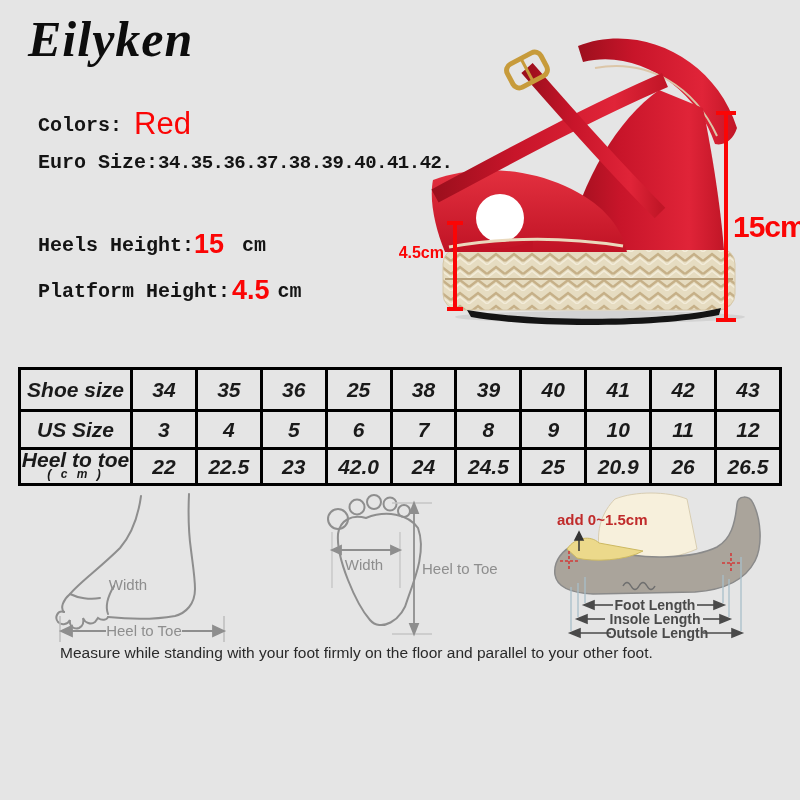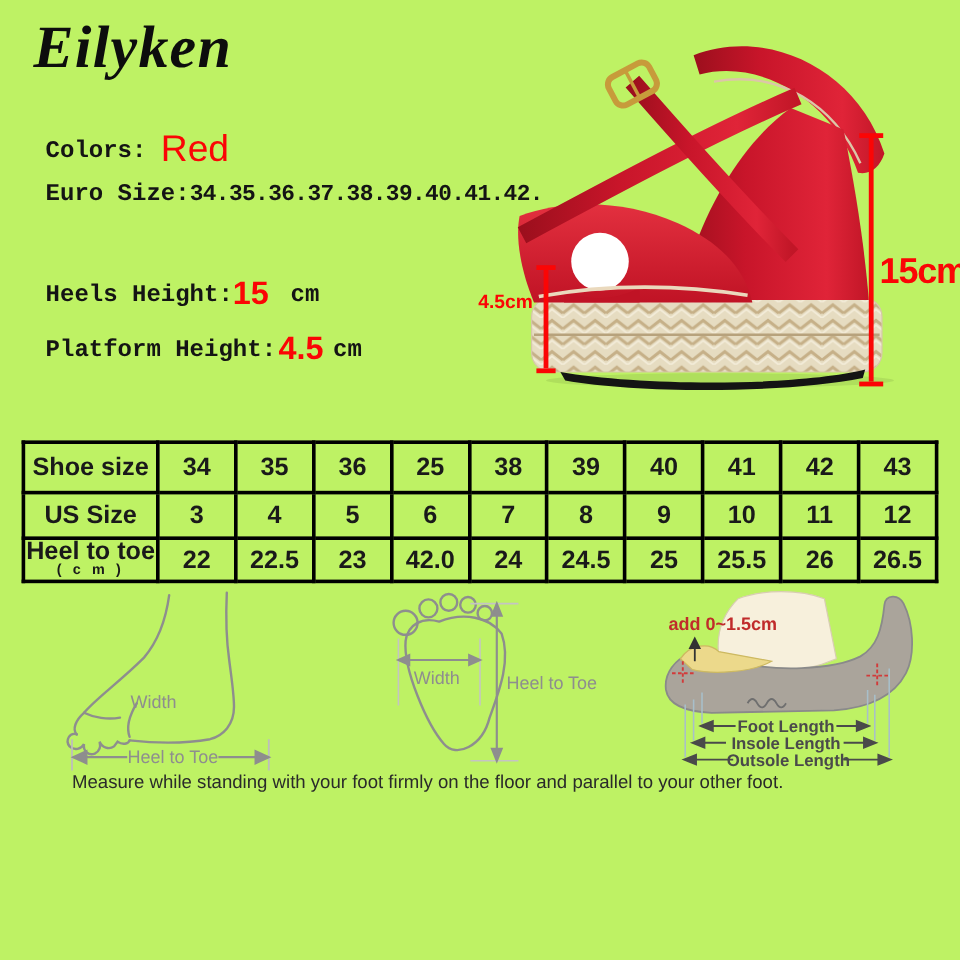--- a/index.html
+++ b/index.html
@@ -1,16 +1,16 @@
 <!DOCTYPE html>
 <html><head>
 <meta charset="utf-8">
 <style>
   html,body{margin:0;padding:0;background:#fff;}
-  #stage{position:relative;width:800px;height:800px;background:#bef264;overflow:hidden;
+  #stage{position:relative;width:800px;height:800px;background:#e5e5e5;overflow:hidden;
          font-family:"Liberation Sans",sans-serif;color:#111;
          --red:#fb0505; --shoe-red:#d41a2c; --gray:#8e8e8e;}
   .abs{position:absolute;}
 
   
   .brand{left:28px;top:10px;font-family:"Liberation Serif",serif;font-style:italic;font-weight:bold;
          font-size:50px;letter-spacing:1px;color:#0d0d0d;}
 
   
   .spec{font-family:"Liberation Mono",monospace;font-weight:bold;font-size:20px;color:#141414;white-space:nowrap;}
@@ -29,21 +29,21 @@
   
   .ibeam{position:absolute;border-top:4px solid var(--red);border-bottom:4px solid var(--red);}
   .ibeam i{position:absolute;left:50%;top:0;bottom:0;width:4px;margin-left:-2px;background:var(--red);}
   .ib-45{left:447px;top:221px;width:16px;height:82px;}
   .ib-15{left:716px;top:111px;width:20px;height:203px;}
   .ann{color:var(--red);font-weight:bold;white-space:nowrap;}
   .ann-45{left:398px;top:244px;width:46px;text-align:right;font-size:16px;}
   .ann-15{left:733px;top:210px;font-size:30px;letter-spacing:-1px;}
 
   
-  table.sizes{position:absolute;left:18px;top:367px;width:764px;border-collapse:collapse;table-layout:fixed;}
+  table.sizes{position:absolute;left:18px;top:367px;width:764px;border-collapse:collapse;table-layout:fixed;font-style:italic;}
   table.sizes td{border:3px solid #000;text-align:center;vertical-align:middle;
                  font-weight:bold;font-size:21px;color:#1a1a1a;padding:0;}
   td.rowlab{font-size:23px;}
   tr.r1 td{height:39px;} tr.r2 td{height:35px;} tr.r3 td{height:33px;}
   td.heeltoe{font-size:16px;line-height:15px;}
   td.heeltoe .sub{display:block;font-size:12px;letter-spacing:3px;}
 
   
   svg text{font-family:"Liberation Sans",sans-serif;}
   .dg-label{fill:var(--gray);font-size:15px;}
@@ -176,21 +176,21 @@
     </tr>
     <tr class="r3">
       <td class="heeltoe"><span>Heel to toe</span><span class="sub">( c m )</span></td>
       <td>22</td>
       <td>22.5</td>
       <td>23</td>
       <td>42.0</td>
       <td>24</td>
       <td>24.5</td>
       <td>25</td>
-      <td>25.5</td>
+      <td>20.9</td>
       <td>26</td>
       <td>26.5</td>
     </tr>
   </tbody>
     </table>
 
   <svg class="abs" style="left:48px;top:490px;" width="195" height="158" viewBox="0 0 195 158">
     <g fill="none" stroke="#8e8e8e" stroke-width="2" stroke-linecap="round">
       <path d="M 93,6 C 90,28 84,44 72,58 C 52,78 32,92 22,104 C 15,110 12,118 16,122"></path>
       <path d="M 141,4 C 140,26 141,46 143,60 C 145,76 147,88 147,99 C 147,114 138,123 127,126 C 110,129 88,130 60,127"></path>

